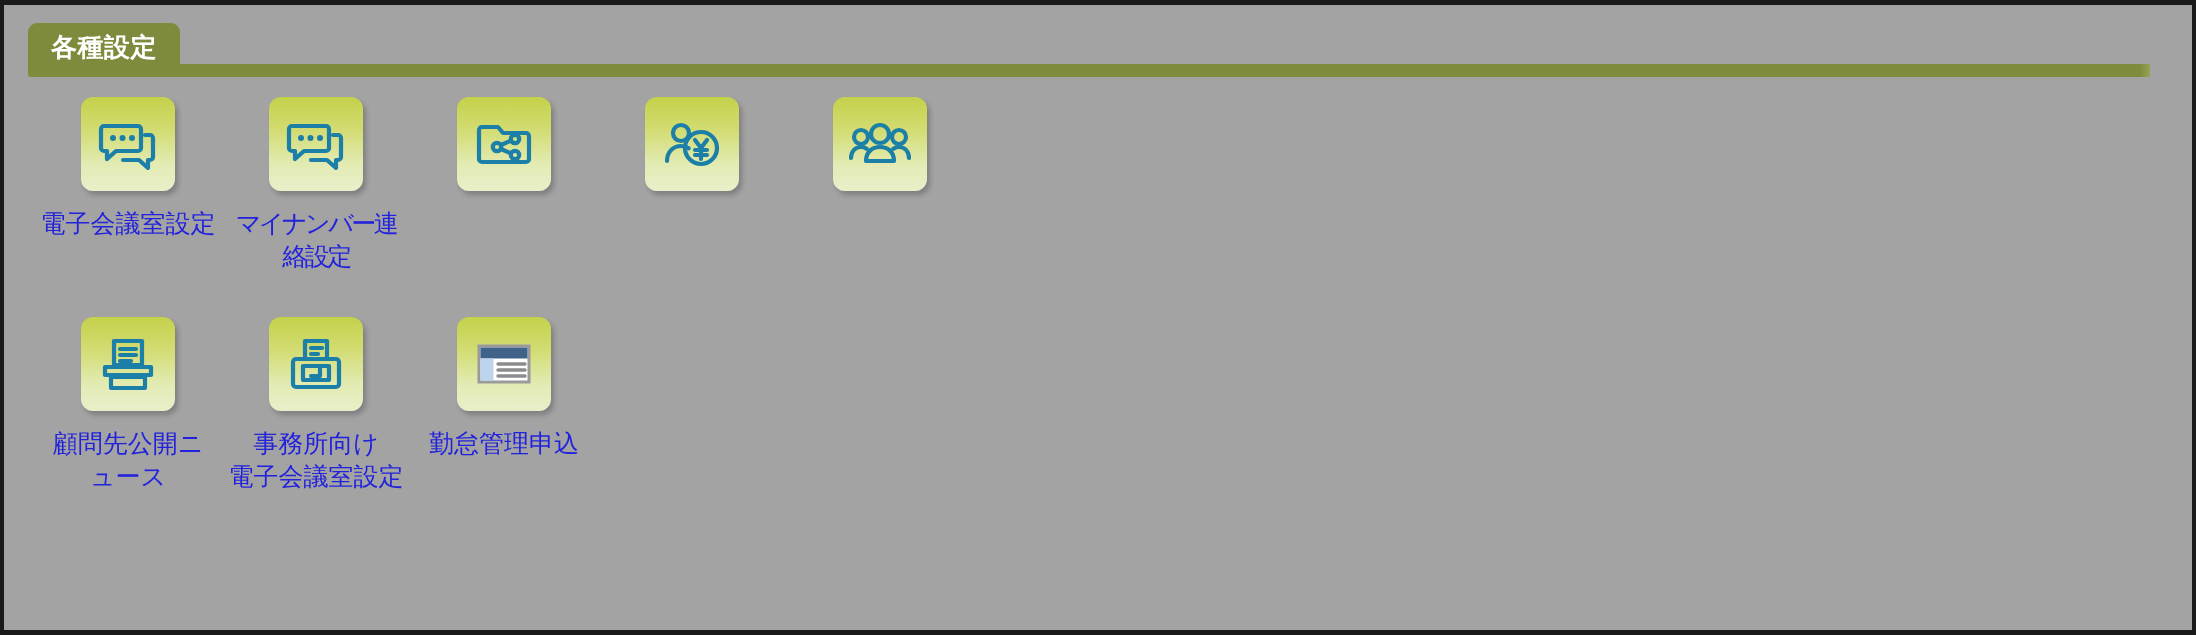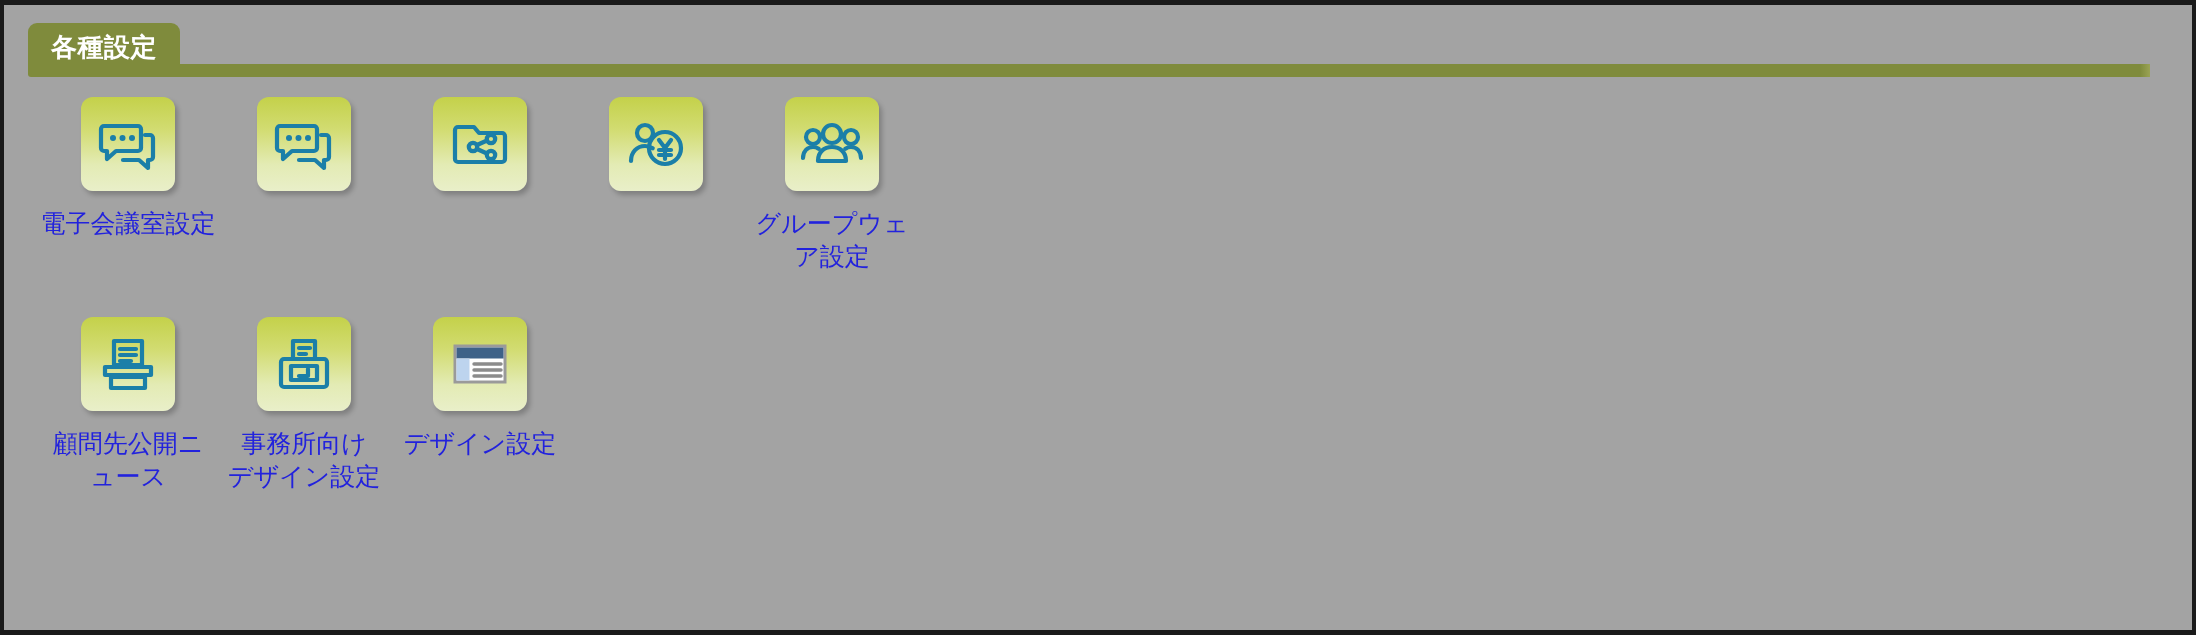--- a/index.html
+++ b/index.html
@@ -81,20 +81,21 @@
   
   #icon-grid {
     position: absolute;
     left: 36px;
     top: 78px;
     width: 2100px;
   }
   .grid-row {
     display: flex;
     align-items: flex-start;
+    gap: 12px;
   }
   .grid-cell {
     width: 176px;
     display: flex;
     flex-direction: column;
     align-items: center;
     position: relative;
     padding-top: 14px;
   }
   .grid-cell.highlighted::before {
@@ -182,20 +183,21 @@
                 <path d="M48 22 h5 a3 3 0 0 1 3 3 v19 a3 3 0 0 1 -3 3 h-2 v8 l-9 -8 h-16"></path>
               </g>
               <g fill="#1b7fa8">
                 <circle cx="16" cy="25" r="3"></circle>
                 <circle cx="25.5" cy="25" r="3"></circle>
                 <circle cx="35" cy="25" r="3"></circle>
               </g>
             </svg>
           </span>
         </div>
+        <div class="cell-label narrow">マイナンバー連絡設定</div>
       </div>
 
       <div class="grid-cell">
         <div class="tile">
           <span>
             <svg width="62" height="62" viewBox="0 0 62 62">
               <g fill="none" stroke="#1b7fa8" stroke-width="4.2" stroke-linejoin="round" stroke-linecap="round">
                 <path d="M9 14 h16 l5 6 h23 a3 3 0 0 1 3 3 v23 a3 3 0 0 1 -3 3 h-44 a3 3 0 0 1 -3 -3 v-29 a3 3 0 0 1 3 -3 z"></path>
                 <circle cx="42" cy="26" r="4.2"></circle>
                 <circle cx="42" cy="42" r="4.2"></circle>
@@ -230,21 +232,20 @@
                 <circle cx="12" cy="24" r="7"></circle>
                 <circle cx="50" cy="24" r="7"></circle>
                 <circle cx="31" cy="21" r="9"></circle>
                 <path d="M2 45 c0 -7 4.5 -11 10 -11 c2.2 0 4 0.6 5.6 1.7"></path>
                 <path d="M60 45 c0 -7 -4.5 -11 -10 -11 c-2.2 0 -4 0.6 -5.6 1.7"></path>
                 <path d="M17 48 c0 -9 6 -14 14 -14 c8 0 14 5 14 14 z"></path>
               </g>
             </svg>
           </span>
         </div>
-        <div class="cell-label">グループウェア設定</div>
       </div>
 
     </div>
 
     <div class="grid-row row-2">
 
       <div class="grid-cell">
         <div class="tile">
           <span>
             <svg width="62" height="62" viewBox="0 0 62 62">
@@ -269,38 +270,38 @@
                 <path d="M20 8 h22 v18 h-22 z"></path>
                 <path d="M26 15 h11 M26 21 h7"></path>
                 <path d="M11 26 h40 a3 3 0 0 1 3 3 v22 a3 3 0 0 1 -3 3 h-40 a3 3 0 0 1 -3 -3 v-22 a3 3 0 0 1 3 -3 z"></path>
                 <path d="M18 33 h26 v14 h-26 z"></path>
                 <path d="M35 36 v7 h-9"></path>
               </g>
             </svg>
           </span>
         </div>
         <div class="cell-label">事務所向け
-デザイン設定</div>
+電子会議室設定</div>
       </div>
 
 
       <div class="grid-cell">
         <div class="tile">
           <span>
             <svg width="62" height="62" viewBox="0 0 62 62">
               <rect x="6" y="13" width="50" height="36" fill="#ffffff" stroke="#9a9a9a" stroke-width="3"></rect>
               <rect x="7.5" y="14.5" width="47" height="11" fill="#3e6288"></rect>
               <rect x="7.5" y="25.5" width="13" height="22" fill="#bdd4ee"></rect>
               <g stroke="#8c8c8c" stroke-width="3.4" stroke-linecap="round">
                 <path d="M25 31 h27"></path>
                 <path d="M25 37 h27"></path>
                 <path d="M25 43 h27"></path>
               </g>
             </svg>
           </span>
         </div>
-        <div class="cell-label">デザイン設定</div>
+        <div class="cell-label">勤怠管理申込</div>
       </div>
 
     </div>
 
   </div>
 </div>
 
 </body></html>

